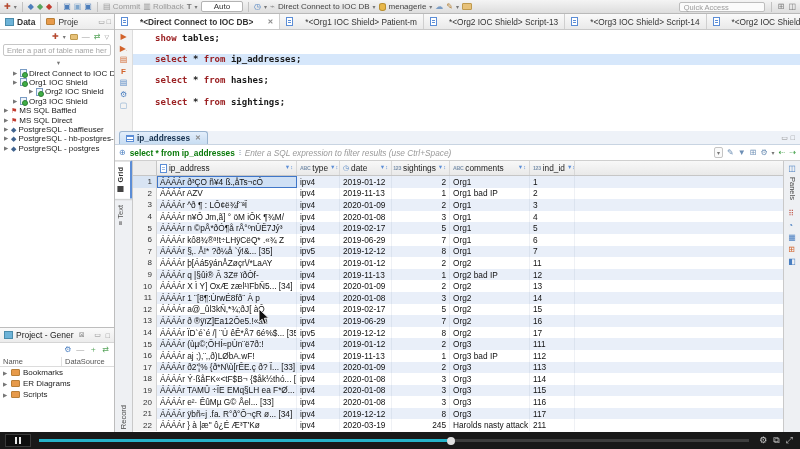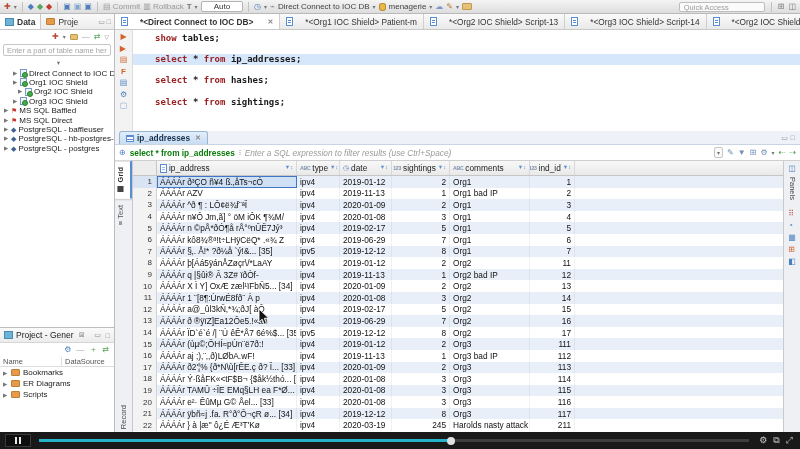--- a/index.html
+++ b/index.html
@@ -125,21 +125,21 @@
   .tr { display:flex; height:11.6px; align-items:center; font-size:8.3px; color:#111; }
   .tr.odd { background:#e9eff9; }
   .rownum { width:24px; flex:0 0 auto; text-align:right; padding-right:4px; background:#f3f3f3;
     border-right:1px solid #d2d2d2; color:#333; font-size:8px; align-self:stretch;
     display:flex; align-items:center; justify-content:flex-end; }
   .tr.selrow .rownum { background:#d8e4f3; }
   .td { padding:0 3px; white-space:nowrap; overflow:hidden; border-right:1px solid rgba(120,140,170,0.12);
     align-self:stretch; display:flex; align-items:center; }
   .c-ip{ width:140px; flex:0 0 auto; } .c-type{ width:43px; flex:0 0 auto; }
   .c-date{ width:52px; flex:0 0 auto; } .c-sight{ width:58px; flex:0 0 auto; justify-content:flex-end; }
-  .c-comm{ width:80px; flex:0 0 auto; } .c-ind{ width:45px; flex:0 0 auto; justify-content:flex-end; }
+  .c-comm{ width:80px; flex:0 0 auto; } .c-ind{ width:45px; flex:0 0 auto; }
   .c-fill{ flex:1; border-right:none; }
   .selcell { outline:1.5px solid #3f76c8; outline-offset:-1.5px; background:#cfe0f5; }
 
   .panels-strip { width:17px; background:#eef0f3; border-left:1px solid #c9c9c9;
     display:flex; flex-direction:column; align-items:center; gap:4px; padding-top:4px; }
   .panels-label { writing-mode:vertical-rl; font-size:7.5px; color:#444; }
   .pstack { display:flex; flex-direction:column; gap:4px; margin-top:6px; font-size:8px; }
 
   
   .player { position:absolute; left:0; right:0; bottom:0; height:17px; background:#191919;
@@ -226,21 +226,21 @@
       <div class="titem" style="padding-left: 12px;">
         <div class="exp">▶</div>
         <span class="ic-conn"></span>
         <span>Direct Connect to IOC D</span>
       </div>
       <div class="titem" style="padding-left: 12px;">
         <div class="exp">▶</div>
         <span class="ic-conn"></span>
         <span>Org1 IOC Shield</span>
       </div>
-      <div class="titem" style="padding-left: 17px;">
+      <div class="titem" style="padding-left: 28px;">
         <div class="exp">▶</div>
         <span class="ic-conn"></span>
         <span>Org2 IOC Shield</span>
       </div>
       <div class="titem" style="padding-left: 12px;">
         <div class="exp">▶</div>
         <span class="ic-conn"></span>
         <span>Org3 IOC Shield</span>
       </div>
       <div class="titem" style="padding-left: 3px;">

